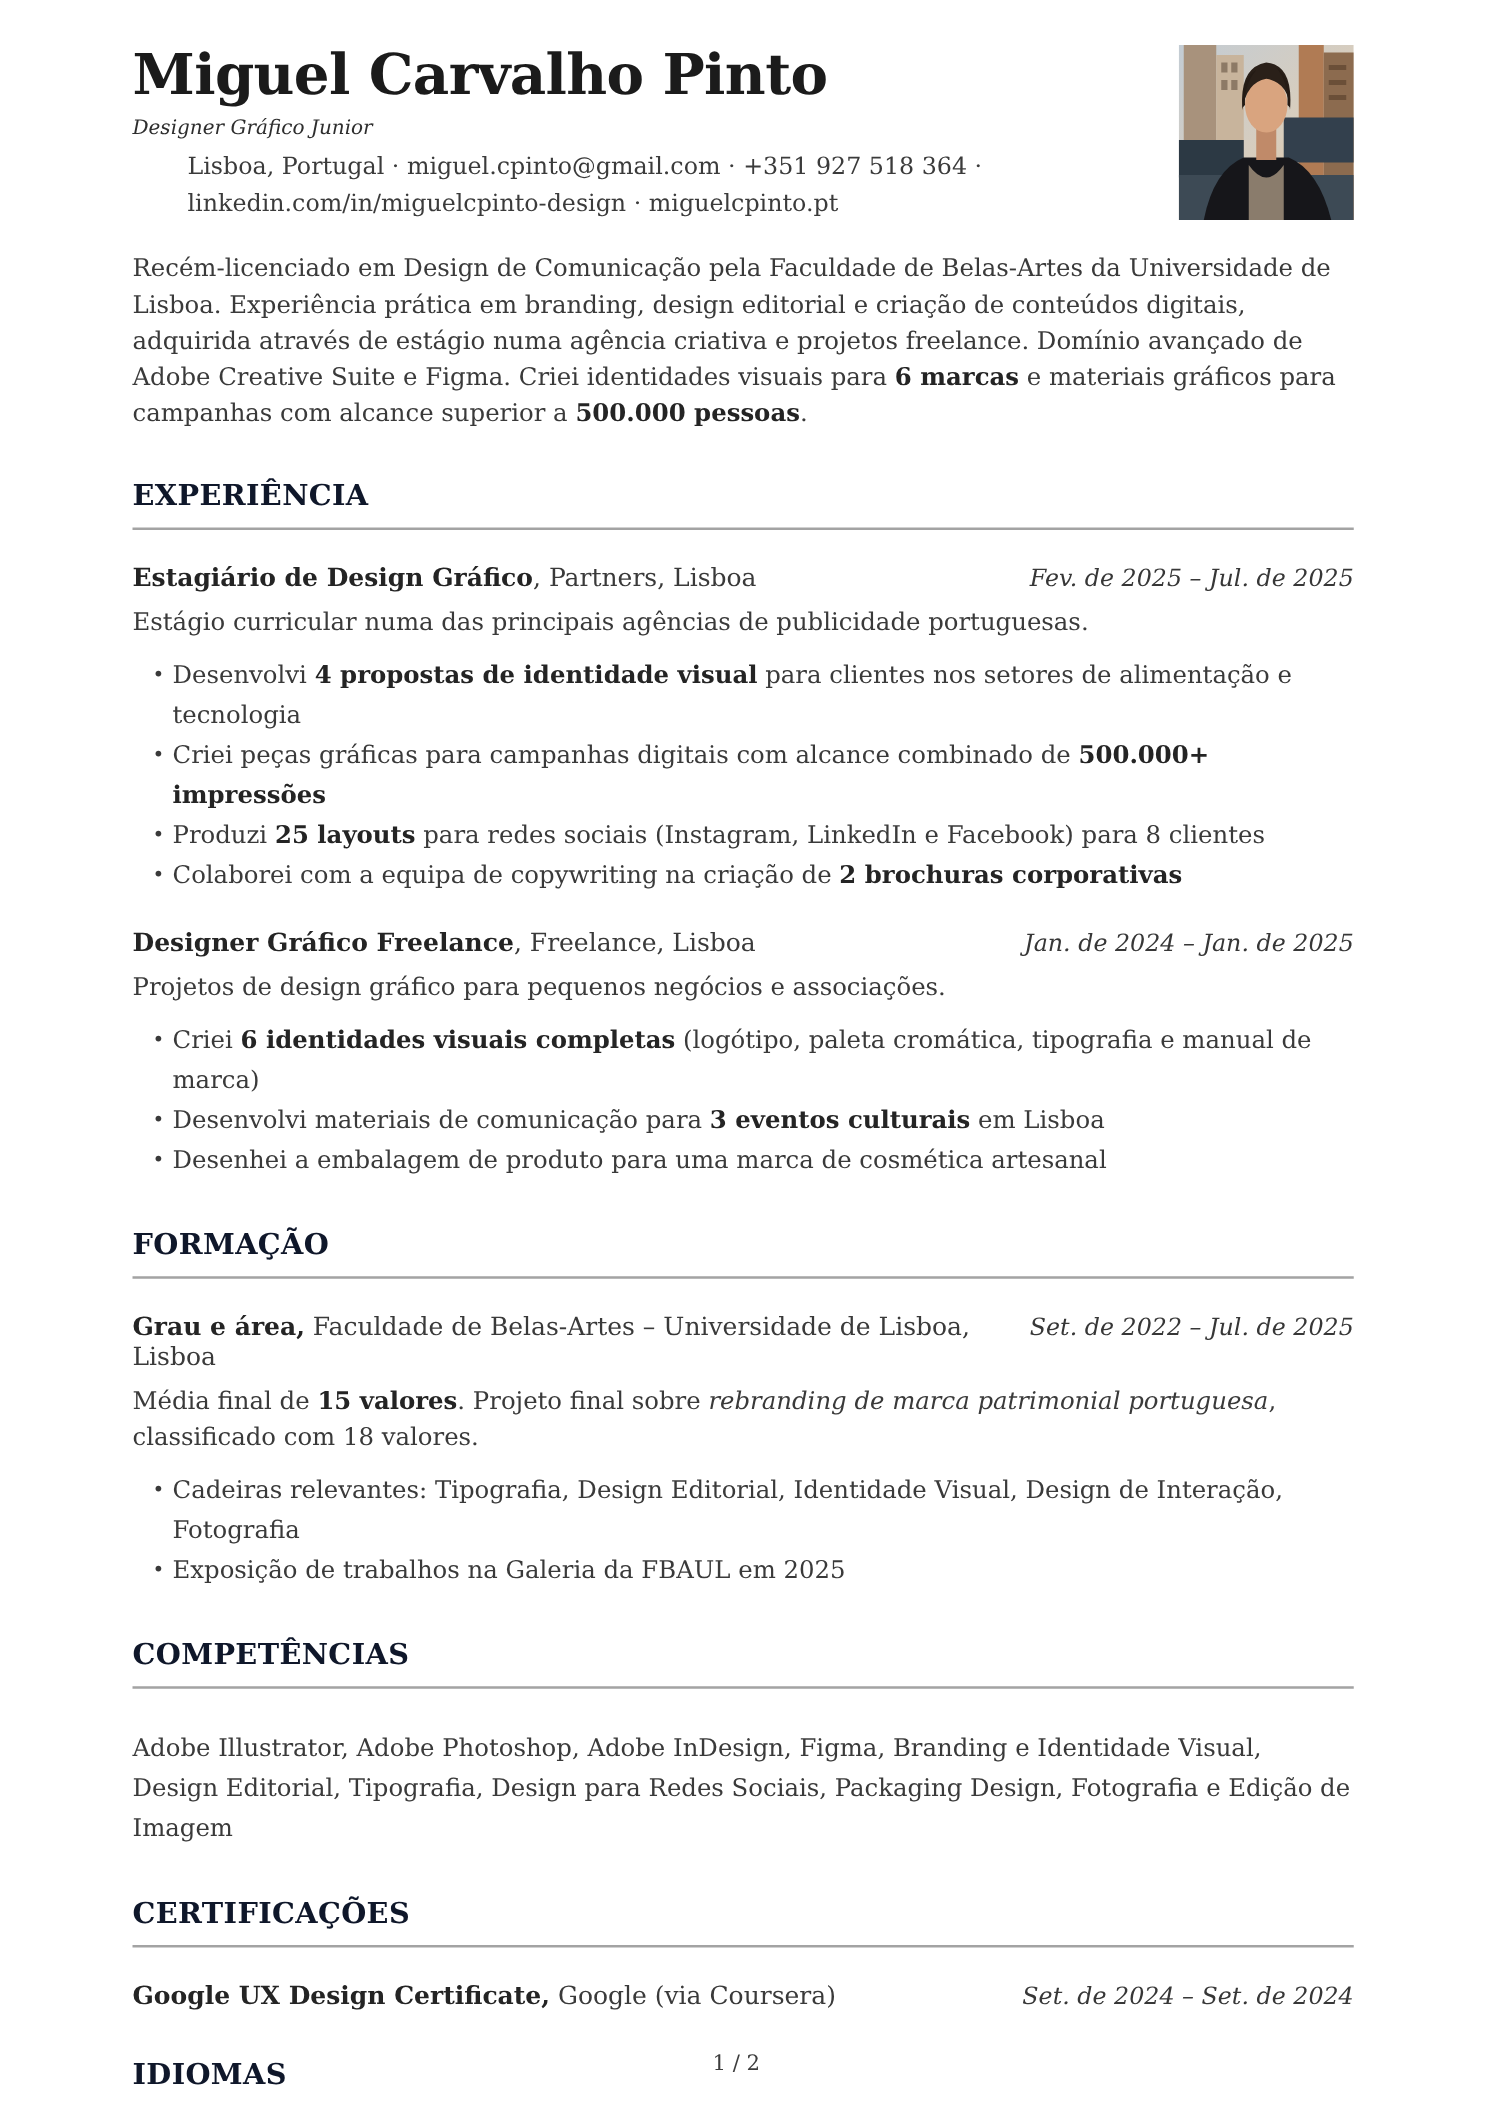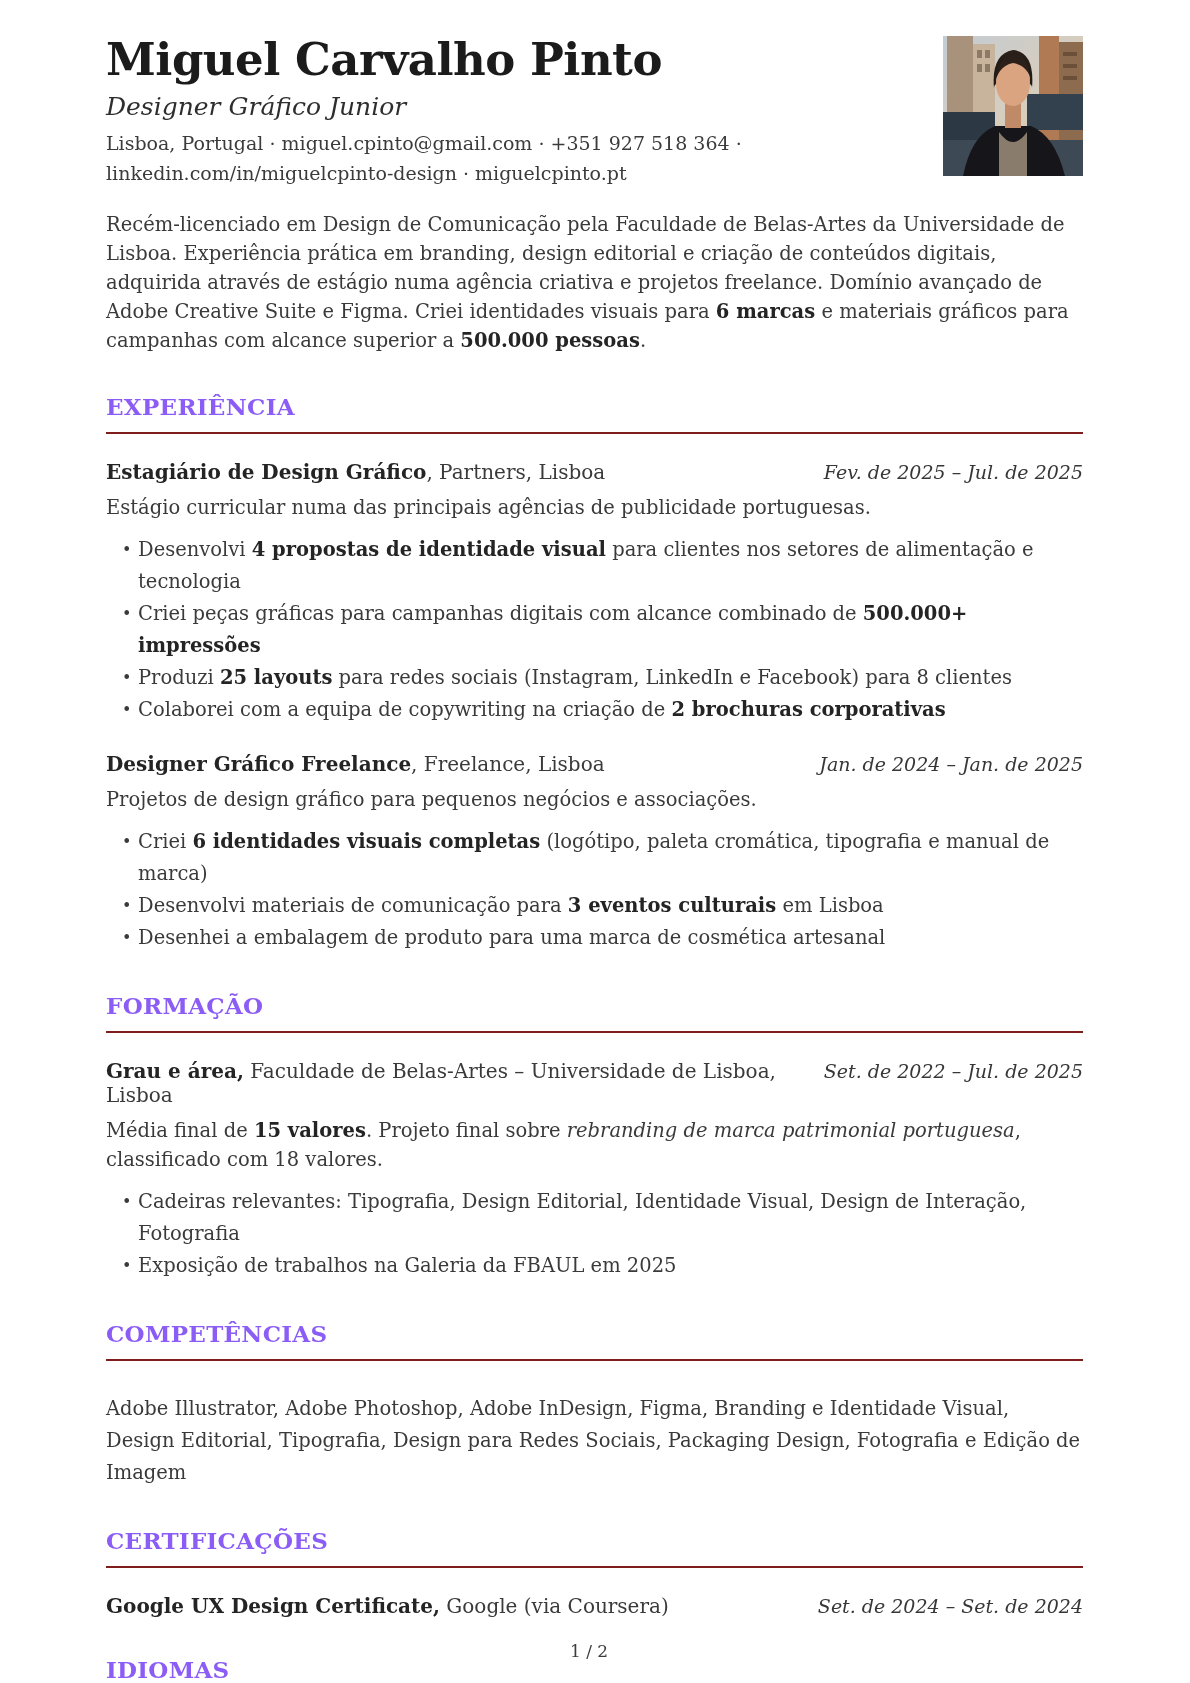--- a/index.html
+++ b/index.html
@@ -17,34 +17,34 @@
   .b { font-weight:700; color:#242424; }
   .i { font-style:italic; }
 
   
   .header { display:flex; justify-content:space-between; align-items:flex-start; }
   .header-left { max-width:900px; }
   h1.name {
     margin:0; font-size:45px; line-height:1.05;
     font-weight:700; color:#1b1b1b; letter-spacing:-0.5px;
   }
-  .subtitle { margin-top:9px; font-size:25px; font-style:italic; color:#2e2e2e; }
-  .contact { margin-top:7px; font-size:19px; line-height:30px; color:#3b3b3b; }
+  .subtitle { margin-top:9px; font-size:16px; font-style:italic; color:#2e2e2e; }
+  .contact { margin-top:7px; font-size:19px; line-height:30px; color:#3b3b3b;margin-left:44px; }
   .photo { flex:0 0 auto; width:140px; height:140px; margin-left:20px; }
   .photo svg { display:block; width:140px; height:140px; }
 
   
   .summary { margin:22px 0 0; font-size:19.5px; line-height:29px; }
 
   
   h2.sec {
     margin:38px 0 0; padding-bottom:12px;
-    font-size:23px; font-weight:700; color:#8b5cf6;
+    font-size:23px; font-weight:700; color:#0f172a;
     letter-spacing:0.3px;
-    border-bottom:2px solid #7f1d1d;
+    border-bottom:2px solid #a3a3a3;
   }
   .entry { margin-top:26px; }
   .entry-head { display:flex; justify-content:space-between; align-items:baseline; }
   .entry-title { font-size:20px; color:#3a3a3a; }
   .entry-title .b { font-size:20px; }
   .entry-dates { font-size:19px; font-style:italic; color:#373737; white-space:nowrap; margin-left:24px; }
   .entry-desc { margin:9px 0 0; font-size:19.5px; line-height:29px; }
   ul.bullets { list-style:none; margin:12px 0 0; padding:0 0 0 16px; }
   ul.bullets li { position:relative; padding-left:16px; font-size:19.5px; line-height:32px; }
   ul.bullets li::before { content:"•"; position:absolute; left:0; top:0; font-size:16px; color:#3a3a3a; }

